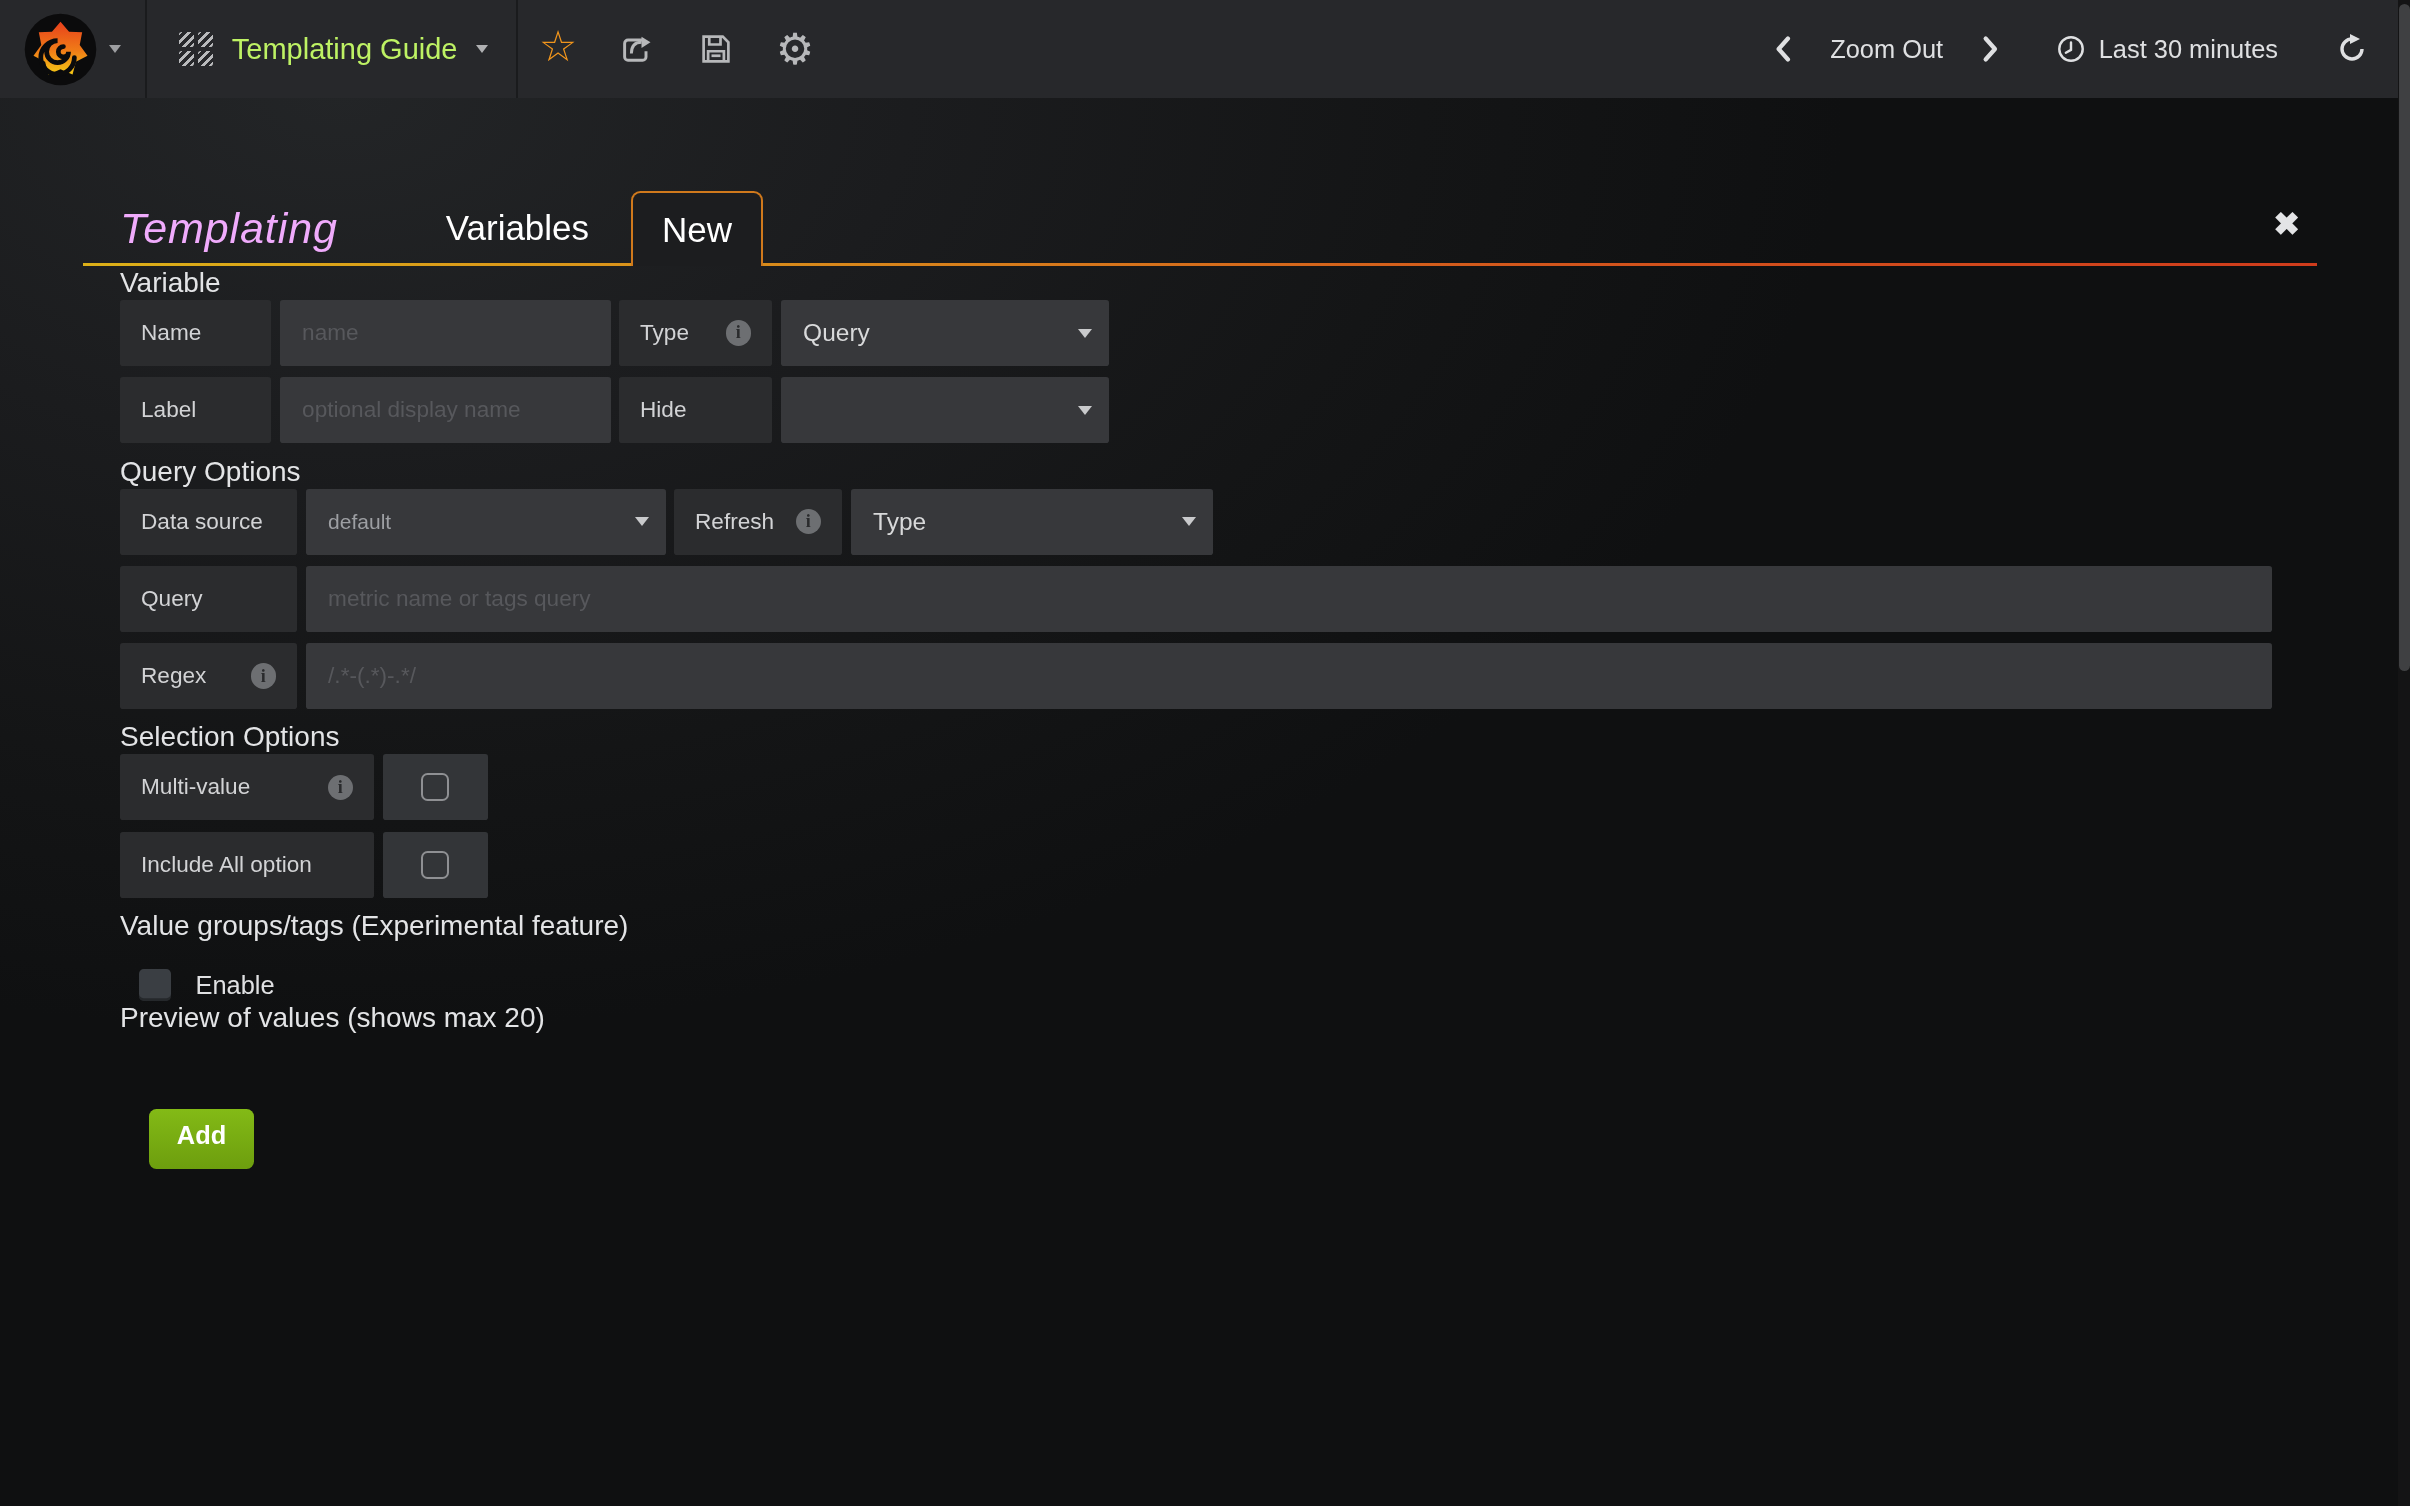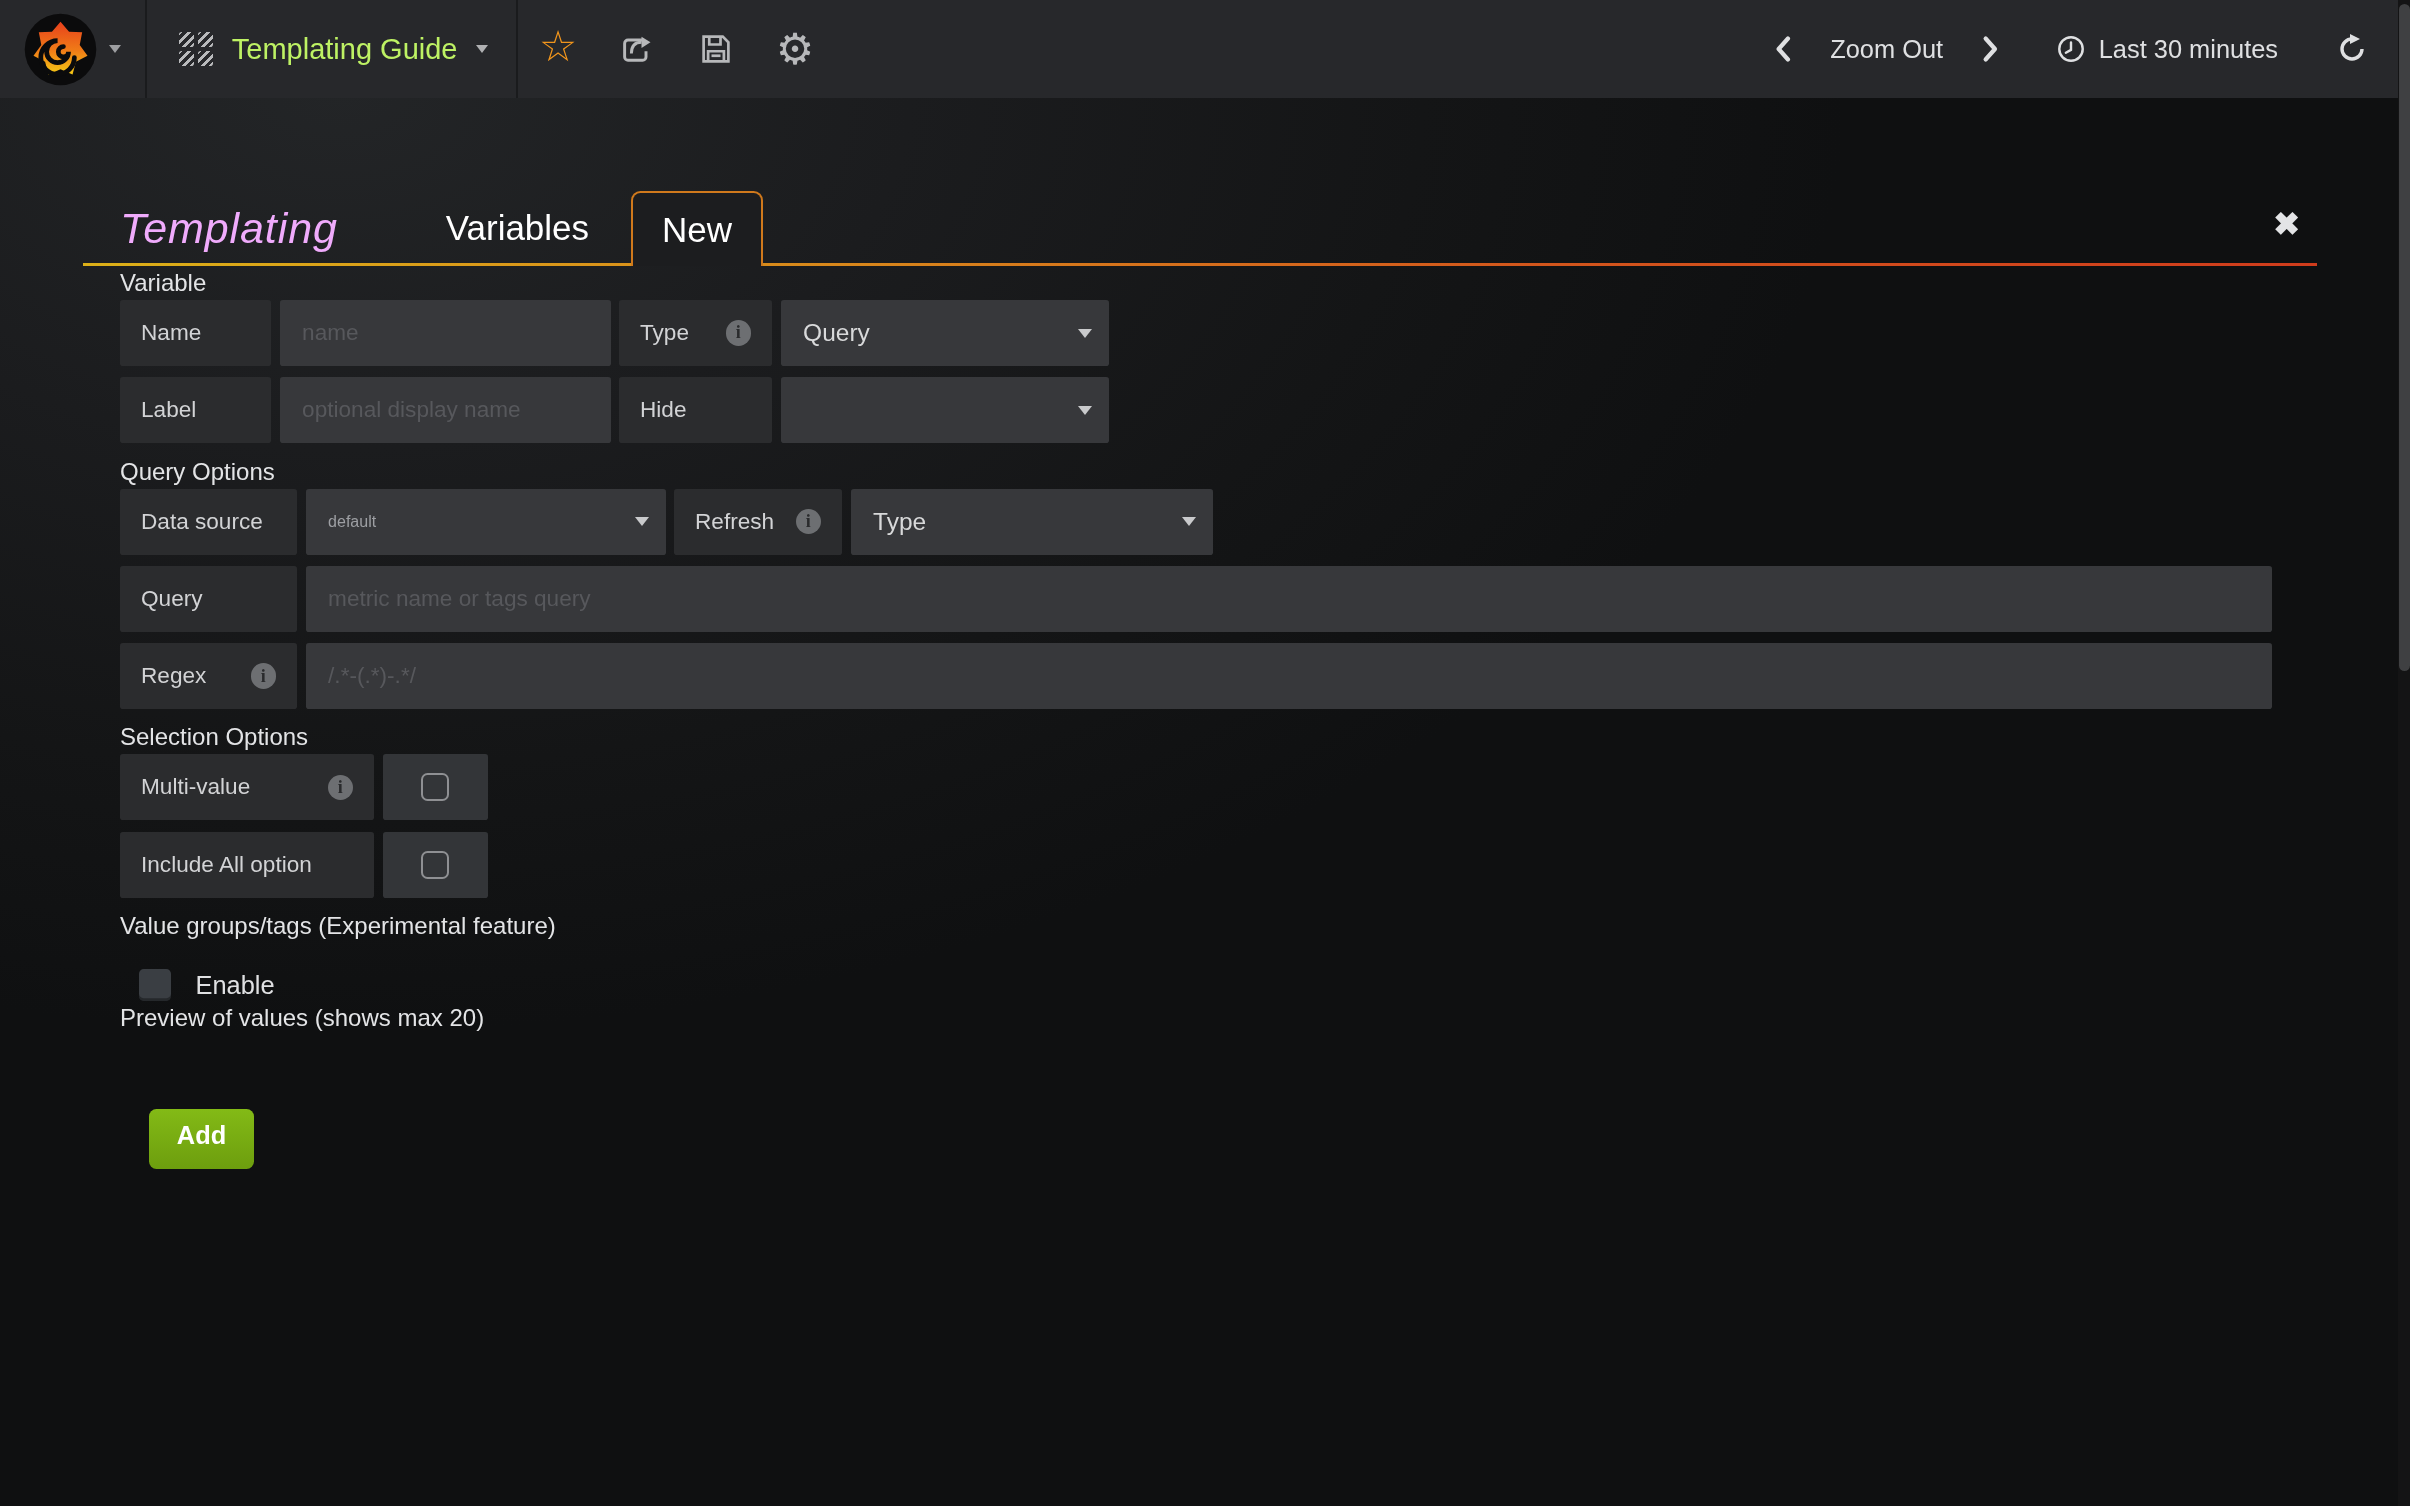--- a/index.html
+++ b/index.html
@@ -42,38 +42,38 @@
   .edit-header::after { content:""; position:absolute; left:0; right:0; bottom:0; height:2.8px; z-index:1;
     background:linear-gradient(90deg,#dcb018 0%, #d8861b 35%, #d2561c 65%, #cf3c1c 100%); }
   .edit-title { font-size:43px; font-style:italic; font-weight:400; color:#f0abfc; margin:0 0 0 37px; align-self:center; letter-spacing:0.9px; }
   .tabs { display:flex; align-items:flex-end; height:100%; margin-left:66px; }
   .tab { font-size:35px; color:#ffffff; padding:0 42px; height:100%; display:flex; align-items:center; cursor:pointer; }
   .tab.active { height:75px; border:2.8px solid #d0791c; border-bottom:none; border-radius:9.4px 9.4px 0 0;
     background:#1c1d1f; position:relative; z-index:2; padding:0 29px; }
   .close-x { position:absolute; right:17px; top:15px; font-size:32px; font-weight:bold; color:#e3e4e6; cursor:pointer; z-index:3; }
 
   .section { margin-left:37px; }
-  h2.sec { font-size:24px; font-weight:500; color:#e3e4e6; line-height:34px; margin:0; }
+  h2.sec { font-size:28px; font-weight:500; color:#e3e4e6; line-height:34px; margin:0; }
   .m-var   { margin:34px 0 19px; }
   .m-qo    { margin:77px 0 21px; }
   .m-sel   { margin:70px 0 21px; }
   .m-vg    { margin:66px 0 0; }
   .m-prev  { margin:89px 0 0; }
 
   .form-row { display:flex; gap:8.5px; margin-bottom:11.3px; }
   .fl { background:#2b2c2e; color:#d2d3d5; font-size:22.6px; height:66px; display:flex; align-items:center;
         padding:0 21px; border-radius:2.8px; }
   .fl .push { margin-left:auto; }
   .fi { background:#37383b; border:none; outline:none; height:66px; font-size:22.6px; color:#d8d9da;
         padding:0 22.6px; border-radius:2.8px; font-family:"Liberation Sans",sans-serif; }
   .fi::placeholder { color:#57585c; opacity:1; }
   .fselect { background:#37383b; height:66px; display:flex; align-items:center; padding:0 51px 0 22.6px;
              border-radius:2.8px; position:relative; font-size:24.5px; color:#d8d9da; cursor:pointer; }
   .fselect .caret { position:absolute; right:17px; border-top-color:#c9cacc; border-left-width:7.5px; border-right-width:7.5px; border-top-width:9.4px; }
-  .fselect.dim { color:#9d9fa3; font-size:16px; }
+  .fselect.dim { color:#9d9fa3; font-size:21px; }
 
   .w-label1 { width:151px; }  .w-input1 { width:331px; }  .w-type { width:153px; }  .w-sel1 { width:328px; }
   .w-label2 { width:177px; }  .w-sel2 { width:360px; }    .w-refresh { width:168px;text-align:center; } .w-sel3 { width:362px; }
   .w-wide { width:1966px; }
   .w-sellabel { width:254px; }
 
   .info-icon { width:25.4px; height:25.4px; border-radius:50%; background:#6d6f72; color:#2a2b2d;
     font-size:18px; font-weight:bold; display:inline-flex; align-items:center; justify-content:center;
     font-family:"Liberation Serif", serif; cursor:default; }
 

